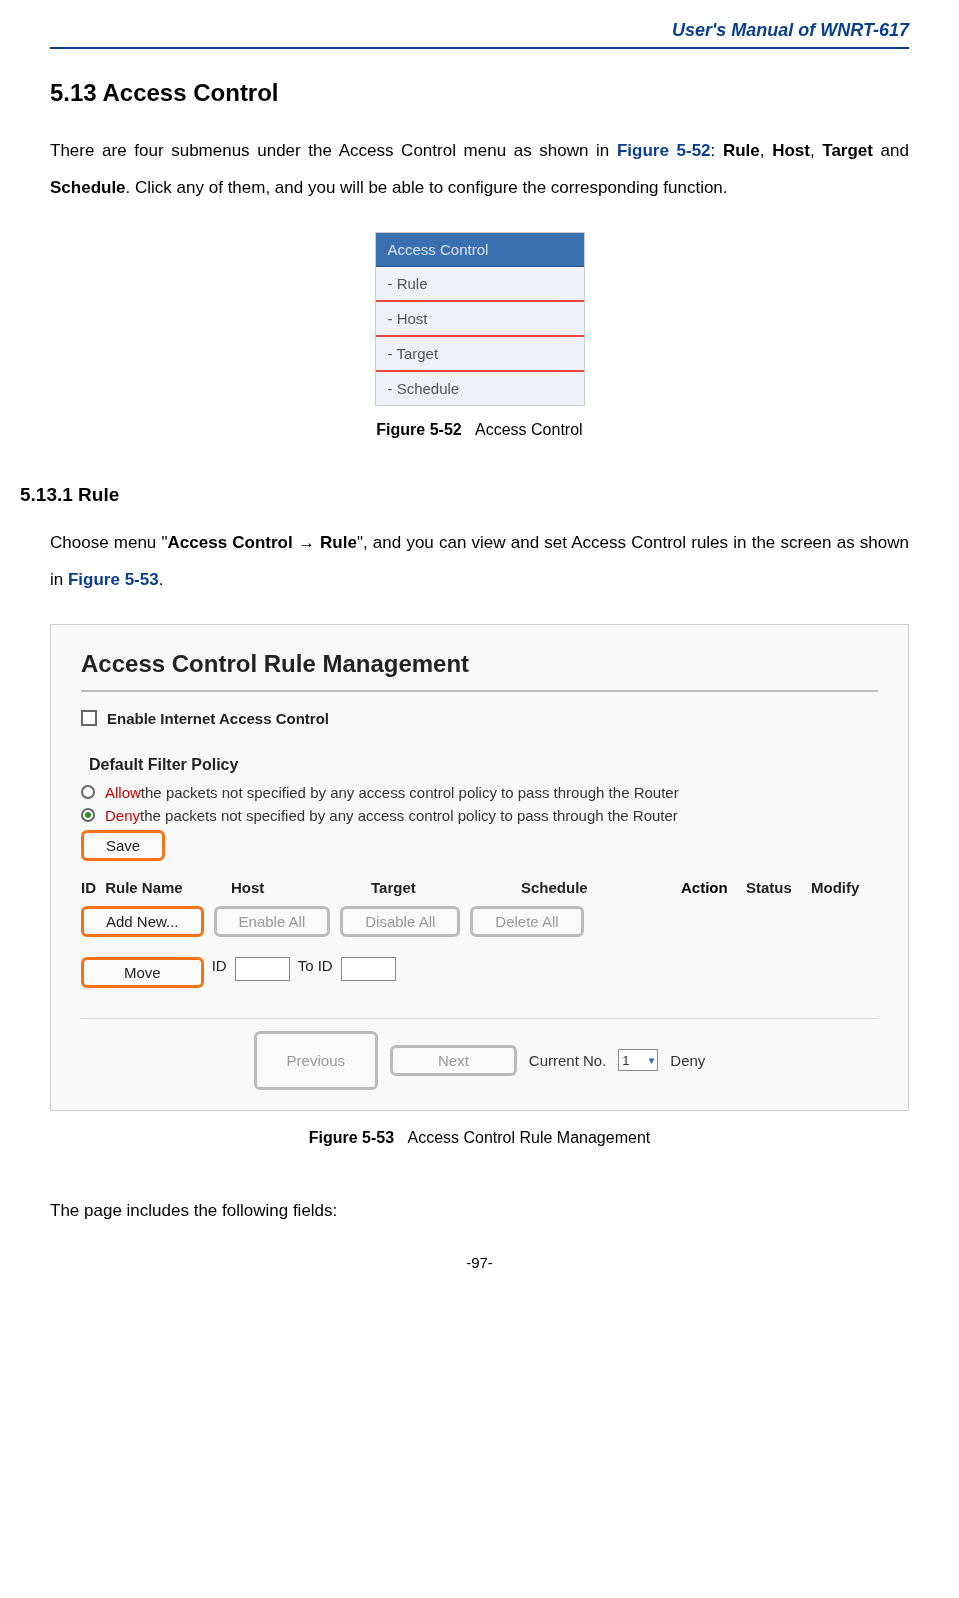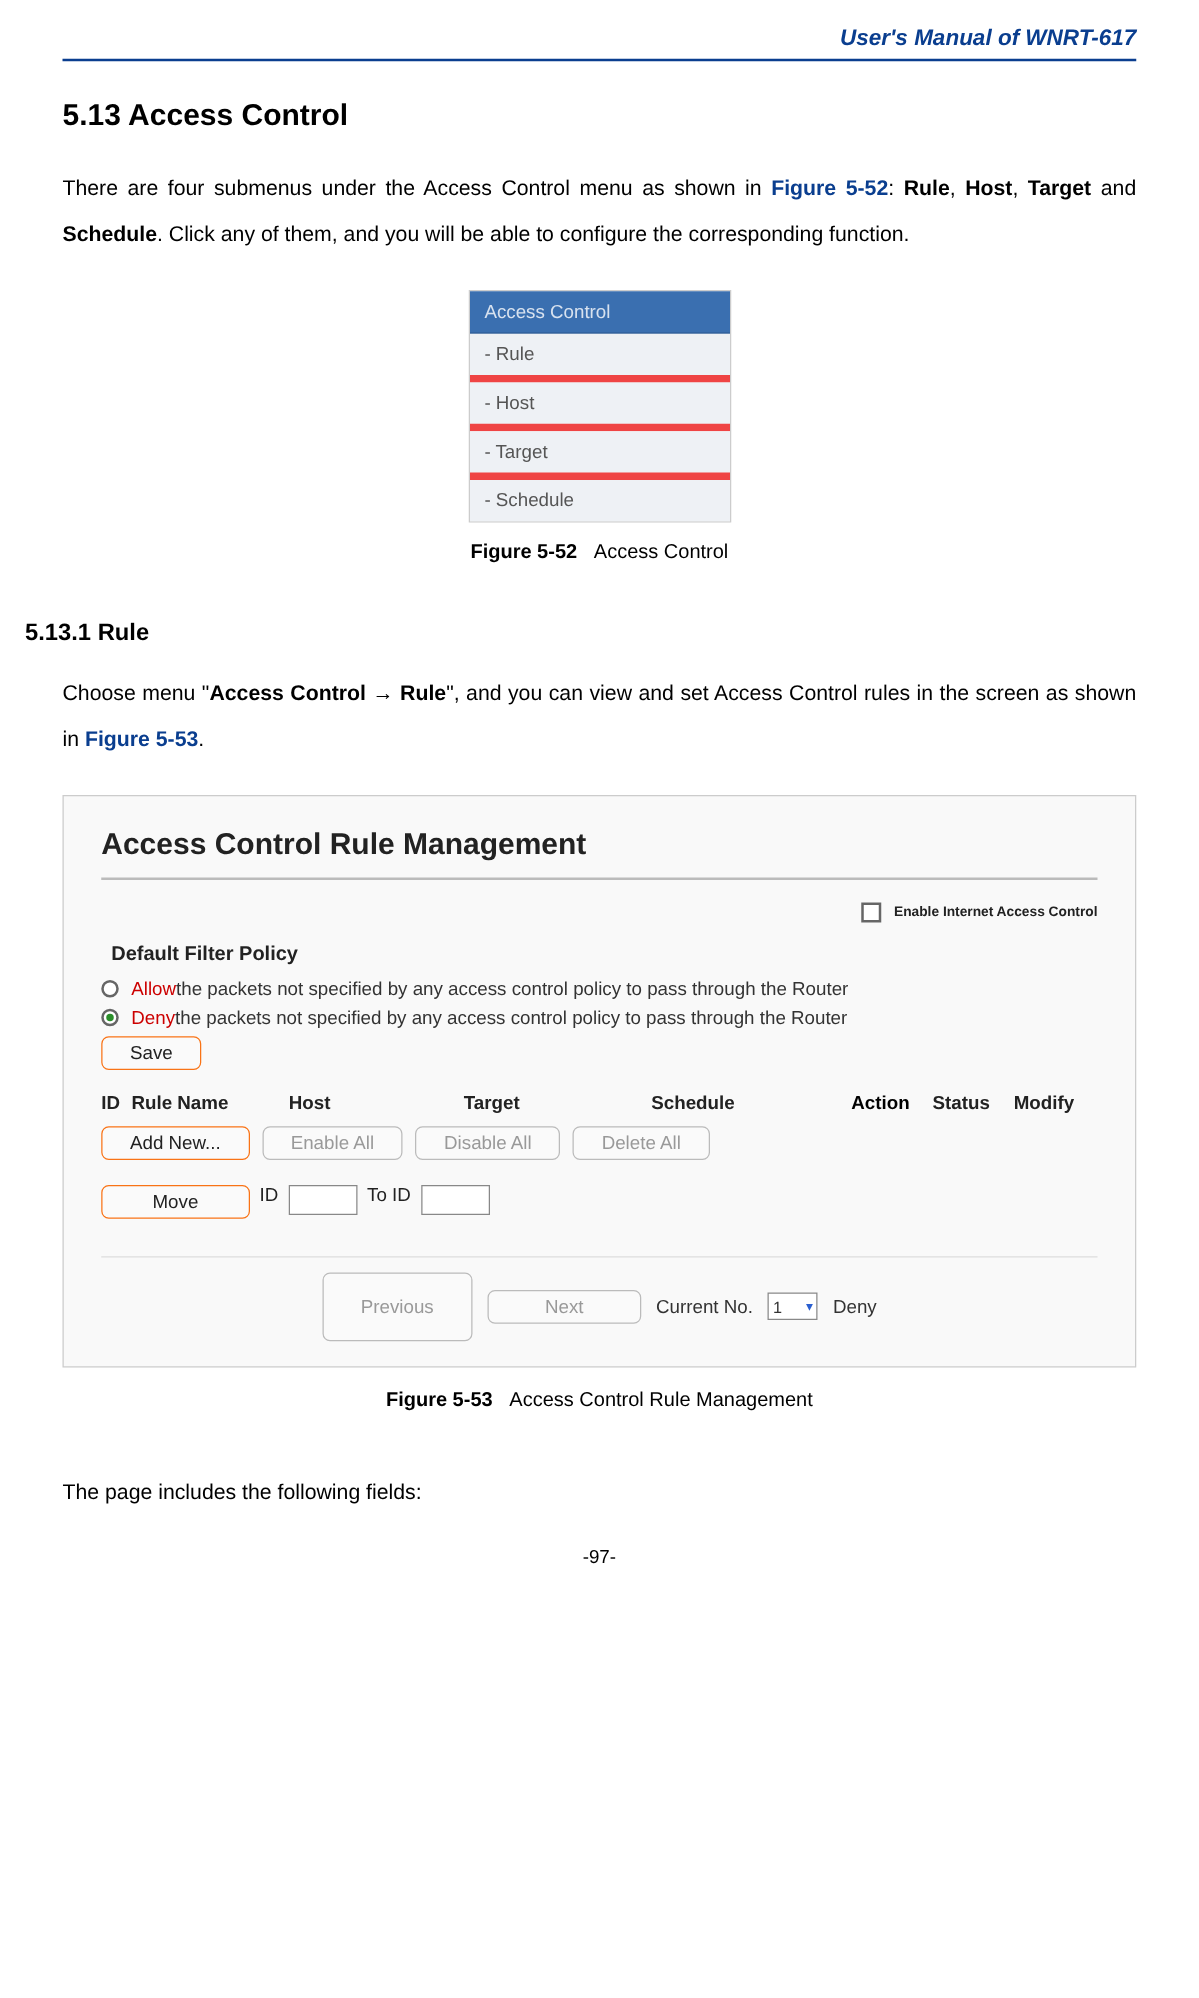--- a/index.html
+++ b/index.html
@@ -45,21 +45,21 @@
       color: #d8e2ef;
       padding: 8px 12px;
       font-size: 15px;
       border-bottom: 1px solid #2b5890;
     }
     .menu-item {
       background: #eef1f5;
       color: #555;
       padding: 8px 12px;
       font-size: 15px;
-      border-bottom: 6px solid #ef4444;
+      border-bottom: 2px solid #ef4444;
     }
     .menu-item:last-child { border-bottom: none; }
     .figure-caption {
       text-align: center;
       font-size: 16px;
       margin-bottom: 45px;
     }
     .sub-heading {
       font-size: 19px;
       font-weight: bold;
@@ -78,25 +78,24 @@
       font-size: 24px;
       font-weight: bold;
       color: #222;
       margin-bottom: 18px;
       padding-bottom: 12px;
       border-bottom: 2px solid #bbb;
     }
     .checkbox-row {
       display: flex;
       align-items: center;
-      font-size: 11px;
-      font-weight: bold;
-      color: #222;
-      margin-bottom: 17px;
-      justify-content: flex-end;
+      font-size: 15px;
+      font-weight: bold;
+      color: #222;
+      margin-bottom: 29px;
     }
     .fake-checkbox {
       width: 16px; height: 16px;
       border: 2px solid #666;
       margin-right: 10px;
       background:#fff;
     }
     .policy-heading {
       font-size: 16px;
       font-weight: bold;
@@ -118,21 +117,21 @@
       margin-right: 10px;
       background: #fff;
       display:flex;align-items:center;justify-content:center;
     }
     .fake-radio.selected::after {
       content: ""; width: 6px; height:6px; border-radius:50%; background:#2a8f2a;
     }
     .red-text { color: #c00; }
     .btn {
       background: #fafafa;
-      border: 1px solid #f97316;
+      border: 3px solid #f97316;
       border-radius: 6px;
       padding: 4px 22px;
       font-size: 15px;
       color: #222;
       cursor: pointer;
     }
     .btn.disabled { color: #999; border-color: #bbb; }
     .btn-row { display:flex; gap:10px; margin-bottom: 15px; margin-top: 6px;}
     .table-header {
       display:flex;

